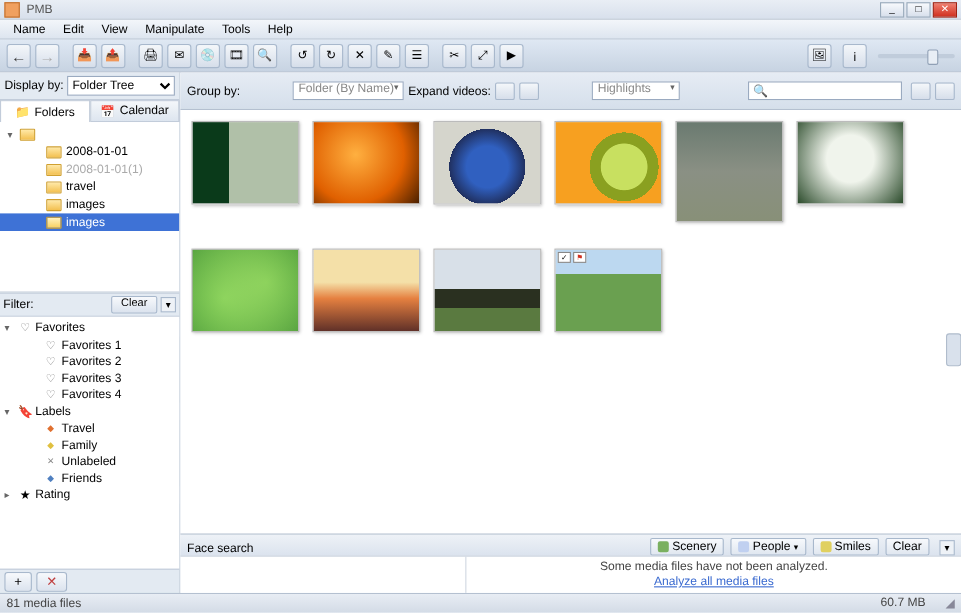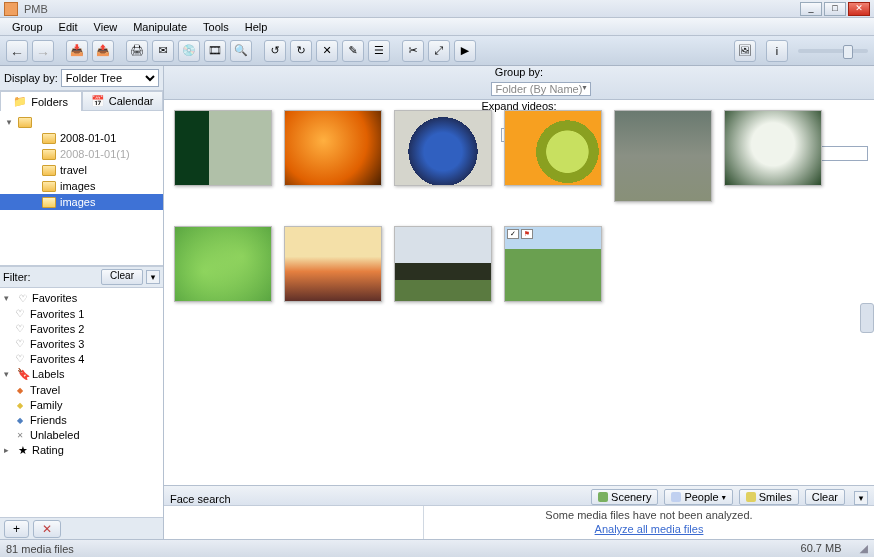--- a/index.html
+++ b/index.html
@@ -47,35 +47,35 @@
 
 .filter-bar { display:flex; align-items:center; padding:2px 3px; background:#e3eaf2; border-top:1px solid #c2ccda; border-bottom:1px solid #c2ccda;}
 .filter-bar .lbl{flex:1;}
 .filter-bar .clr{height:16px;padding:0 8px;border:1px solid #a8b8cc;background:linear-gradient(#f7f9fc,#dbe3ee);border-radius:2px;cursor:default;font-size:10px;}
 .sqbtn{width:14px;height:14px;border:1px solid #a8b8cc;background:#eef2f7;margin-left:3px;display:flex;align-items:center;justify-content:center;font-size:9px;}
 
 .filter-tree{flex:1;background:#fff;overflow:auto;padding:2px 0;}
 .section{display:flex;align-items:center;height:16px;padding-left:4px;background:#fff;}
 .section .tg{width:10px;font-size:9px;color:#666;}
 .section .ic{width:12px;margin:0 3px;text-align:center;}
-.fav-row, .lbl-row{display:flex;align-items:center;height:15px;padding-left:14px;}
+.fav-row, .lbl-row{display:flex;align-items:center;height:15px;padding-left:40px;}
 .fav-row .ic, .lbl-row .ic{width:12px;margin-right:4px;text-align:center;font-size:10px;}
 .heart::before{content:"♡";color:#888;font-size:10px;}
 .tag::before{content:"◆";font-size:8px;}
 .tag.orange::before{color:#e07030;}
 .tag.yellow::before{color:#e0c040;}
 .tag.blue::before{color:#5080c0;}
 .tag.gray::before{content:"✕";color:#888;}
 
 .bottom-btns{height:22px;background:#e3eaf2;border-top:1px solid #c2ccda;display:flex;align-items:center;padding:0 4px;gap:4px;}
 .btm-btn{padding:1px 8px;border:1px solid #a8b8cc;border-radius:3px;background:linear-gradient(#f7f9fc,#dbe3ee);font-size:12px;}
 
 
 .main { flex: 1; display: flex; flex-direction: column; background: #fff; min-width:0; position:relative;}
-.group-bar { height: 34px; background: linear-gradient(#e6ecf4,#d5dfeb); display: flex; align-items: center; padding: 0 6px; gap: 4px; border-bottom: 1px solid #b4c0d0; flex-direction: column; }
+.group-bar { height: 34px; background: linear-gradient(#e6ecf4,#d5dfeb); display: flex; align-items: center; padding: 0 6px; gap: 4px; border-bottom: 1px solid #b4c0d0; }
 .combo{height:17px;border:1px solid #9aaac0;background:#fff;padding:0 4px;display:flex;min-width:80px;color:#888;margin-left:44px;}
 .combo .dd{margin-left:auto;font-size:8px;color:#666;}
 .mini-btn{width:18px;height:16px;border:1px solid #a8b8cc;background:linear-gradient(#f4f7fa,#d6deea);border-radius:2px;}
 .search-box{margin-left:auto;width:140px;height:17px;border:1px solid #9aaac0;background:#fff;display:flex;align-items:center;padding:0 4px;}
 .mag{font-size:11px;color:#888;}
 
 .thumbs { flex: 1; overflow: auto; padding: 10px; display: flex; flex-wrap: wrap; gap: 12px; align-content: flex-start; }
 .thumb { width: 98px; height: 76px; border: 1px solid #bbb; box-shadow: 1px 1px 3px rgba(0,0,0,.25); background-size: cover; position:relative;}
 .thumb.tall{height:92px;}
 .thumb .ov{position:absolute;top:2px;left:2px;display:flex;gap:2px;}
@@ -120,21 +120,21 @@
   <div class="app-icon"></div>
   <div class="title">PMB</div>
   <div class="win-btns">
     <div class="wb">_</div>
     <div class="wb">□</div>
     <div class="wb close">✕</div>
   </div>
 </div>
 
 <div class="menubar">
-  <div class="menu-item">Group</div>
+  <div class="menu-item">Name</div>
   <div class="menu-item">Edit</div>
   <div class="menu-item">View</div>
   <div class="menu-item">Manipulate</div>
   <div class="menu-item">Tools</div>
   <div class="menu-item">Help</div>
 </div>
 
 <div class="toolbar">
   <div class="tb-btn">
       <span class="arrow-left"></span>
@@ -251,26 +251,26 @@
       </div>
       <div class="lbl-row">
           <span class="ic tag orange"></span>
           <span>Travel</span>
         </div>
       <div class="lbl-row">
           <span class="ic tag yellow"></span>
           <span>Family</span>
         </div>
       <div class="lbl-row">
+          <span class="ic tag gray"></span>
+          <span>Unlabeled</span>
+        </div>
+      <div class="lbl-row">
           <span class="ic tag blue"></span>
           <span>Friends</span>
-        </div>
-      <div class="lbl-row">
-          <span class="ic tag gray"></span>
-          <span>Unlabeled</span>
         </div>
 
       <div class="section">
         <span class="tg">▸</span>
           <span class="ic">★</span>
         <span>Rating</span>
       </div>
     </div>
 
     <div class="bottom-btns">

